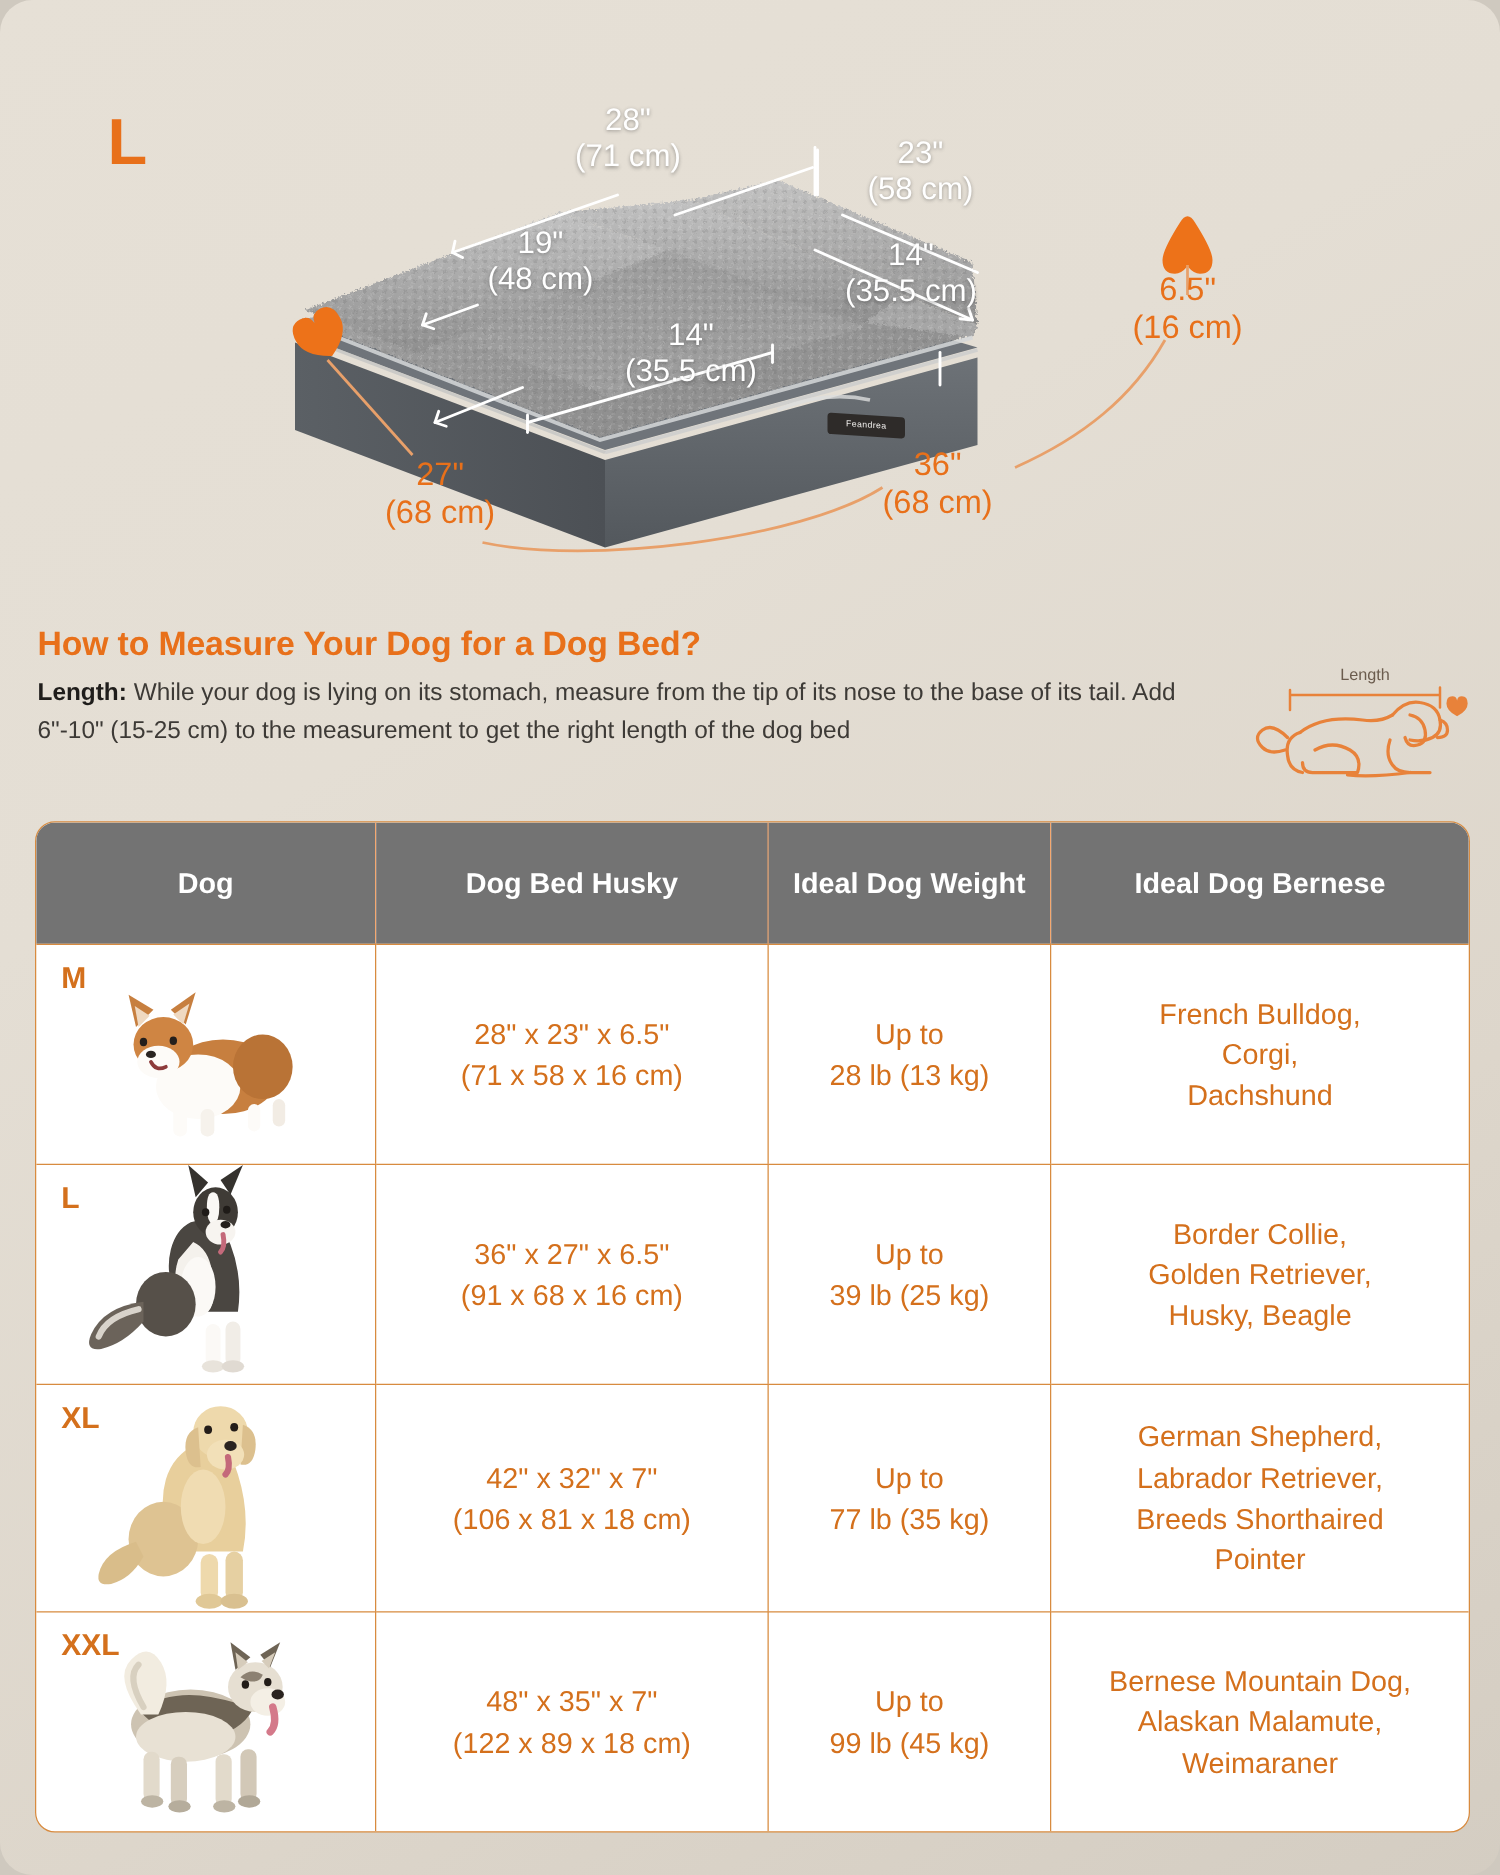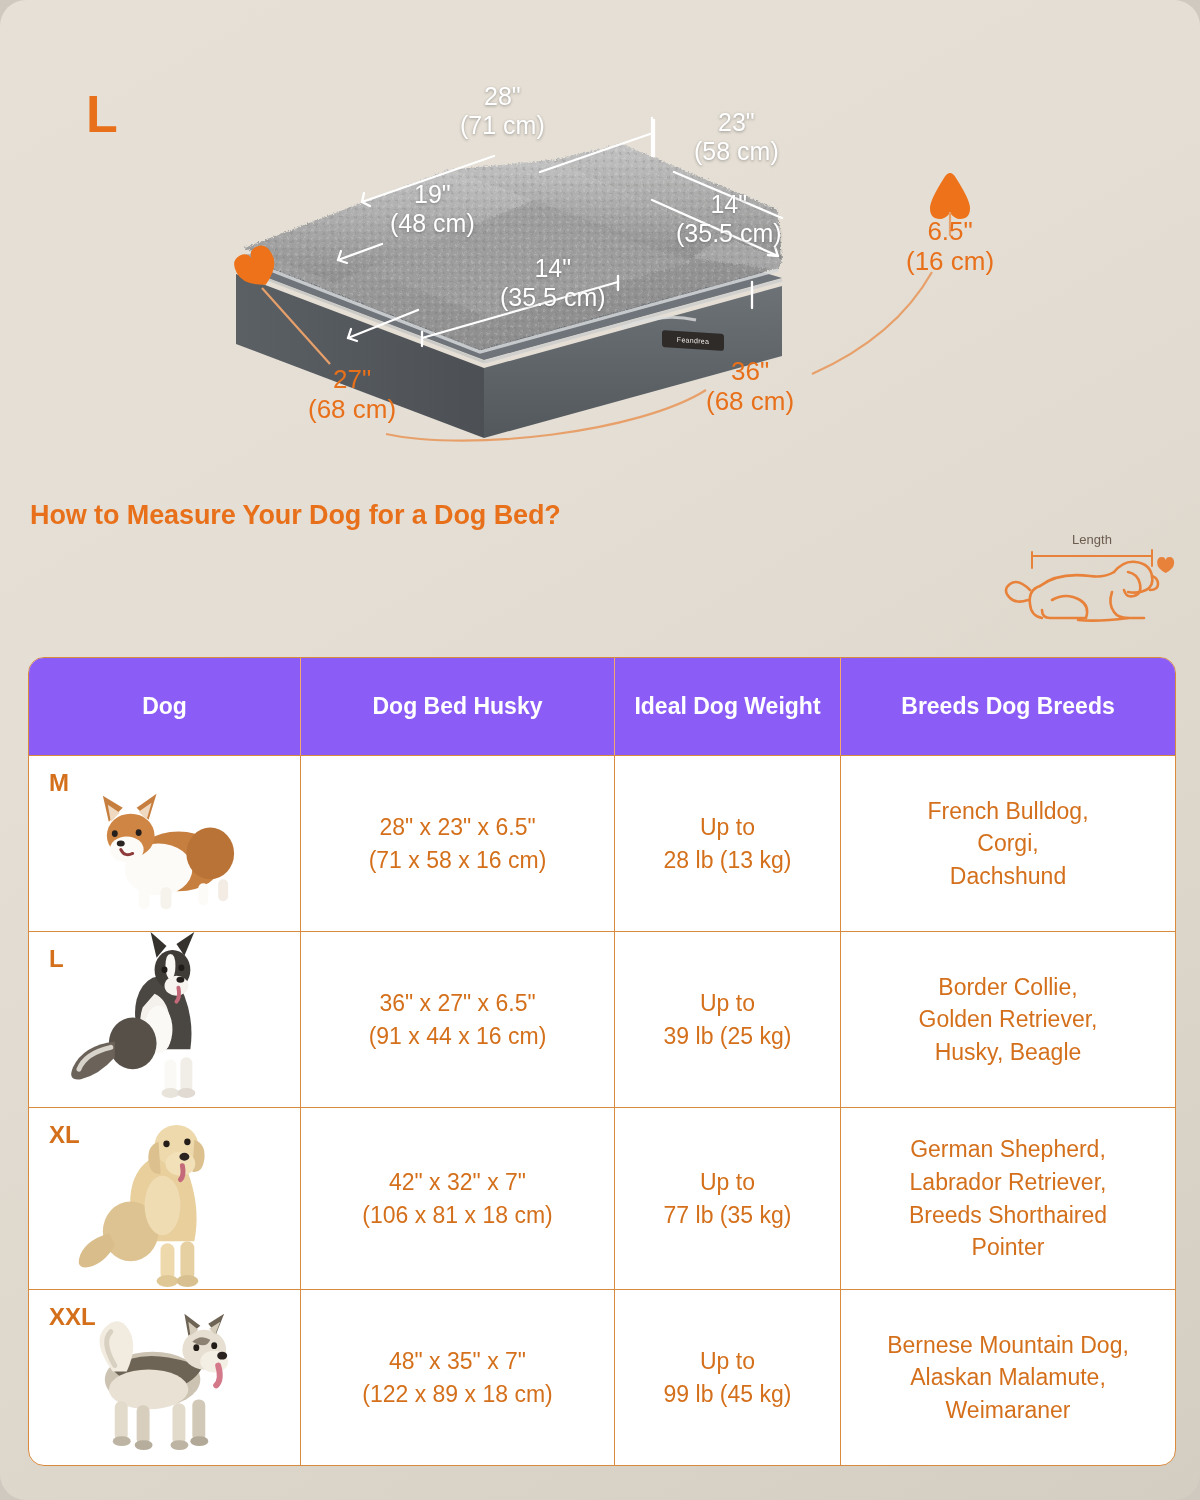--- a/index.html
+++ b/index.html
@@ -69,21 +69,21 @@
   .tbl {
     position:absolute; left:28px; top:657px;
     width:1146px;
     border-collapse:separate; border-spacing:0;
     border-radius:16px; overflow:hidden;
     border:1.4px solid #d88b3f;
     background:#ffffff;
     table-layout:fixed;
   }
   .tbl thead th {
-    background:#8b5cf6; color:#ffffff;
+    background:#737373; color:#ffffff;
     font-size:23px; font-weight:700;
     height:97px; vertical-align:middle; text-align:center;
     border-right:1.4px solid #f4a870;
   }
   .tbl thead th:last-child { border-right:none; }
 
   .tbl tbody td {
     border-top:1.4px solid #d88b3f;
     border-right:1.4px solid #d88b3f;
     color:#d4701c;
@@ -266,20 +266,21 @@
 
     <div class="dim-o" style="left:706px; top:356px; text-align:center;">
       <span>36"</span><br>
       <span>(68 cm)</span>
     </div>
   </div>
 
   <div class="measure">
     <h2>How to Measure Your Dog for a Dog Bed?</h2>
     <div class="body">
+      <p><b>Length:</b><span> While your dog is lying on its stomach, measure from the tip of its nose to the base of its tail. Add 6"-10" (15-25 cm) to the measurement to get the right length of the dog bed</span></p>
     </div>
   </div>
 
   <svg class="dog-art" viewBox="0 0 185 118">
     <text x="92" y="16" text-anchor="middle" font-family="Liberation Sans, sans-serif" font-size="13" fill="#6b5c4e">Length</text>
     <g stroke="#e8823a" stroke-width="2" fill="none" stroke-linecap="round">
       <path d="M32,24 L32,40 M32,28 L152,28 M152,22 L152,38"></path>
     </g>
     <path d="M171,35 q0,-7 5.5,-7 q4,0 4.5,4 q.5,-4 4.5,-4 q5.5,0 5.5,7 q0,7 -10,12 q-10,-5 -10,-12 Z" fill="#e8823a" transform="translate(-12,0) scale(0.85) translate(28,6)"></path>
     <g stroke="#e8823a" stroke-width="2.6" fill="none" stroke-linecap="round" stroke-linejoin="round">
@@ -309,21 +310,21 @@
       <col style="width:272px">
         <col style="width:314px">
         <col style="width:226px">
         <col style="width:334px">
     </colgroup>
     <thead>
       <tr>
         <th>Dog</th>
         <th>Dog Bed Husky</th>
         <th>Ideal Dog Weight</th>
-        <th>Breeds Dog Breeds</th>
+        <th>Ideal Dog Bernese</th>
       </tr>
     </thead>
     <tbody>
 
       <tr>
         <td class="cell-dog">
           <span class="sz">M</span>
           <svg class="pic" viewBox="0 0 272 176">
             <g transform="translate(136,96)">
 
@@ -395,21 +396,21 @@
               <ellipse cx="14" cy="-38" rx="12" ry="10" fill="#f7f4f0"></ellipse>
               <ellipse cx="18" cy="-44" rx="4" ry="3" fill="#241f1c"></ellipse>
               <path d="M16,-36 q2,10 -2,14" stroke="#c4697a" stroke-width="4" fill="none" stroke-linecap="round"></path>
               <ellipse cx="2" cy="-54" rx="3" ry="3.2" fill="#1f1b18"></ellipse>
               <ellipse cx="19" cy="-56" rx="3" ry="3.2" fill="#1f1b18"></ellipse>
             </g>
           </svg>
         </td>
         <td>
           <span>36" x 27" x 6.5"</span><br>
-          <span>(91 x 44 x 16 cm)</span>
+          <span>(91 x 68 x 16 cm)</span>
         </td>
         <td>
           <span>Up to</span><br>
           <span>39 lb (25 kg)</span>
         </td>
         <td class="cell-breed" style="white-space:pre-line">Border Collie,
 Golden Retriever,
 Husky, Beagle</td>
       </tr>
 

